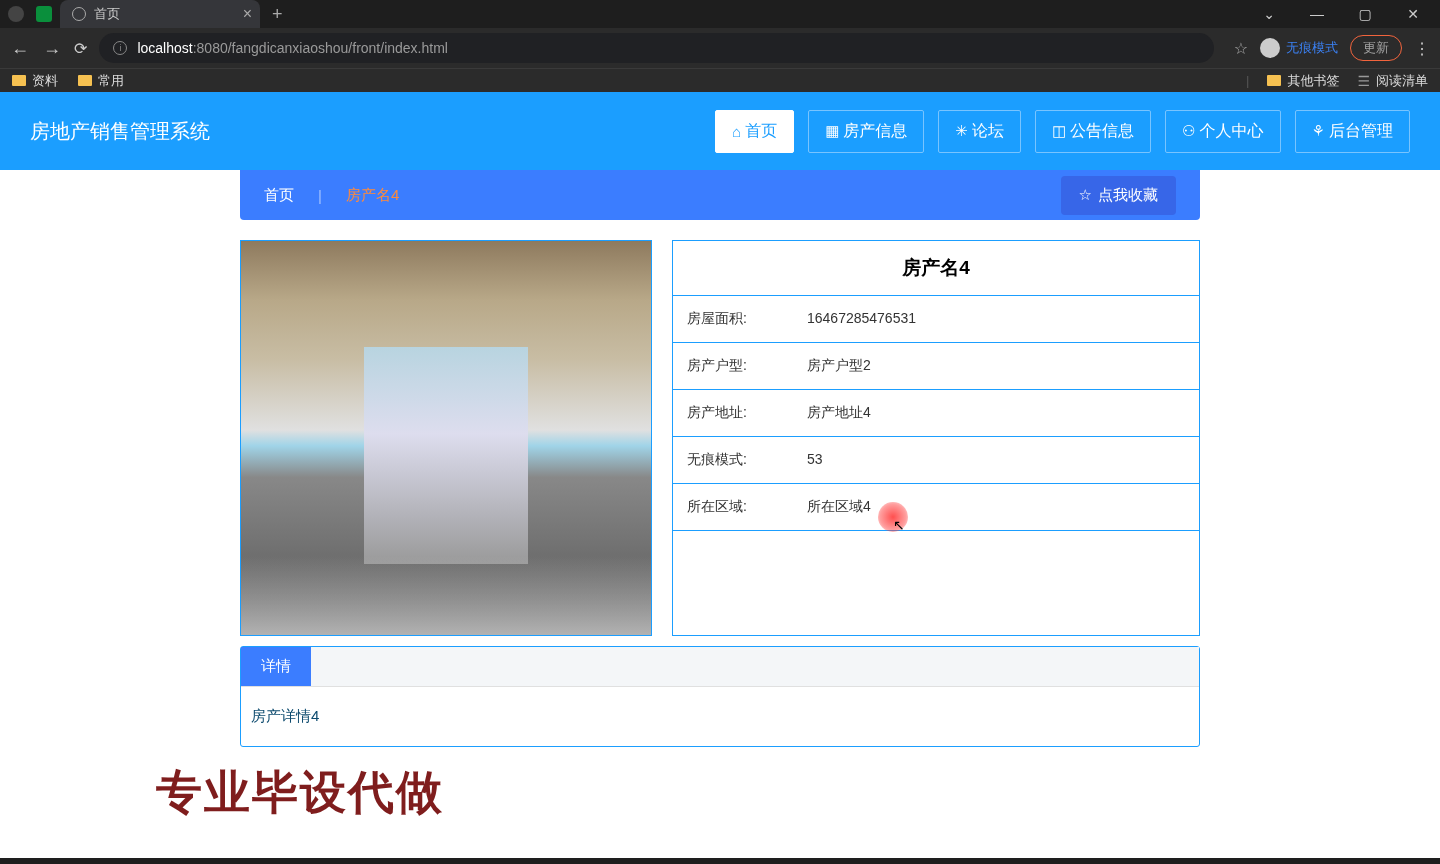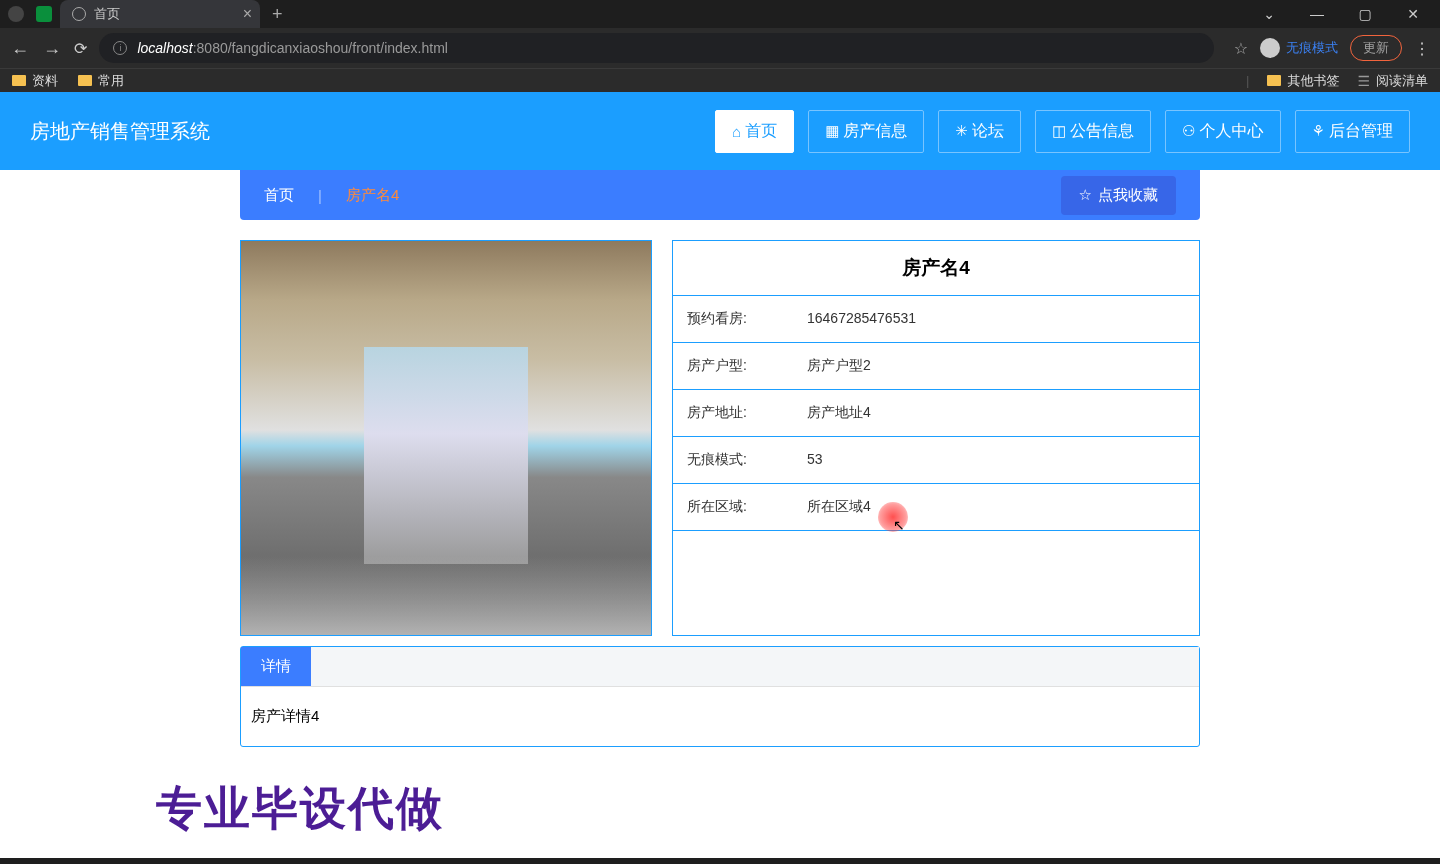--- a/index.html
+++ b/index.html
@@ -16,21 +16,21 @@
 .tab .tab-close { position: absolute; right: 8px; color: #aaa; font-size: 16px; }
 .tab-add { color: #aaa; font-size: 18px; padding: 0 12px; }
 .win-controls { margin-left: auto; display: flex; gap: 18px; padding: 0 12px; color: #ccc; font-size: 14px; }
 .win-controls span { cursor: pointer; width: 30px; text-align: center;}
 
 .addr-bar { display: flex; align-items: center; height: 40px; background: #2b2b2b; padding: 0 10px; gap: 12px; }
 .nav-arrow { color: #ccc; font-size: 18px; width: 20px; text-align: center; cursor: pointer; }
 .reload { color: #ccc; font-size: 16px; cursor: pointer; }
 .url-box { flex: 1; background: #202124; border-radius: 20px; height: 30px; display: flex; align-items: center; padding: 0 14px; color: #aaa; font-size: 14px; }
 .url-box .info-ico { border: 1.5px solid #888; border-radius: 50%; width: 14px; height: 14px; margin-right: 10px; display: inline-flex; align-items: center; justify-content: center; font-size: 9px; color:#888;}
-.url-box .host { color: #fff; font-style: italic; }
+.url-box .host { color: #fff; }
 .url-box .path { color: #9a9a9a; }
 .url-star { color: #aaa; font-size: 16px; cursor: pointer; margin-left: 8px;}
 .incognito { display: flex; align-items: center; gap: 6px; color: #3b82f6; font-size: 13px; }
 .incog-ico { width: 20px; height: 20px; border-radius: 50%; background: #ccc; display: inline-block; }
 .update-btn { border: 1.5px solid #f2643d; color: #a3a3a3; border-radius: 16px; padding: 3px 12px; font-size: 13px; cursor: pointer; }
 .menu-dots { color: #ccc; font-size: 16px; cursor: pointer; }
 
 .bookmark-bar { display: flex; align-items: center; height: 24px; background: #2b2b2b; padding: 0 12px; gap: 20px; font-size: 13px; color: #ddd; border-top: 1px solid #3a3a3a;}
 .bm-item { display: flex; align-items: center; gap: 6px; cursor: pointer; }
 .bm-folder { width: 14px; height: 11px; background: #f6c151; border-radius: 1px; display: inline-block; }
@@ -69,23 +69,23 @@
 .info-row { display: flex; padding: 14px; border-bottom: 1px solid #1b9eff; font-size: 14px; color: #333; }
 .info-label { width: 120px; }
 .info-value { flex: 1; }
 .action-row { padding: 12px 14px; border-bottom: 1px solid #1b9eff;}
 .reserve-btn { background: #3b7dff; color: #fff; border: none; padding: 10px 16px; font-size: 14px; border-radius: 3px; cursor: pointer; box-shadow: 0 1px 2px rgba(0,0,0,0.25);}
 .info-spacer { flex: 1; }
 
 .tabs-panel { border: 1px solid #1b9eff; margin-top: 10px; border-radius: 3px; }
 .tabs-header { background: #f4f6f8; border-bottom: 1px solid #e0e0e0; display: flex; text-align: center; }
 .tab-item { background: #3b7dff; color: #fff; padding: 10px 20px; font-size: 15px; cursor: pointer; }
-.tabs-body { padding: 20px 10px; font-size: 15px; color: #000000; }
-
-.watermark { position: absolute; left: 156px; top: calc(78px + 50px + 20px + 396px + 10px + 110px + 6px); font-size: 46px; font-weight: bold; color: #4c1d95; letter-spacing: 2px; margin-top: 16px; }
+.tabs-body { padding: 20px 10px; font-size: 15px; color: #0c4a6e; }
+
+.watermark { position: absolute; left: 156px; top: calc(78px + 50px + 20px + 396px + 10px + 110px + 6px); font-size: 46px; font-weight: bold; color: #7f1d1d; letter-spacing: 2px; }
 
 .cursor-highlight { position: absolute; width: 30px; height: 30px; border-radius: 50%; background: radial-gradient(circle, rgba(255,60,60,0.9) 0%, rgba(255,60,60,0.5) 60%, rgba(255,60,60,0) 100%); pointer-events: none; }
 .cursor-arrow { position: absolute; width: 0; height: 0; pointer-events: none; font-size: 14px; color: #000;}
 </style>
 </head>
 <body>
 
 <div class="browser-chrome">
   <div class="tab-bar">
     <div class="tab-icons">
@@ -188,21 +188,21 @@
         <span>☆</span>
         <span>点我收藏</span>
       </div>
     </div>
 
     <div class="detail-row">
       <div class="photo-box"></div>
       <div class="info-panel">
         <div class="info-title">房产名4</div>
         <div class="info-row">
-          <div class="info-label">预约看房:</div>
+          <div class="info-label">房屋面积:</div>
           <div class="info-value">16467285476531</div>
         </div>
         <div class="info-row">
           <div class="info-label">房产户型:</div>
           <div class="info-value">房产户型2</div>
         </div>
         <div class="info-row">
           <div class="info-label">房产地址:</div>
           <div class="info-value">房产地址4</div>
         </div>

